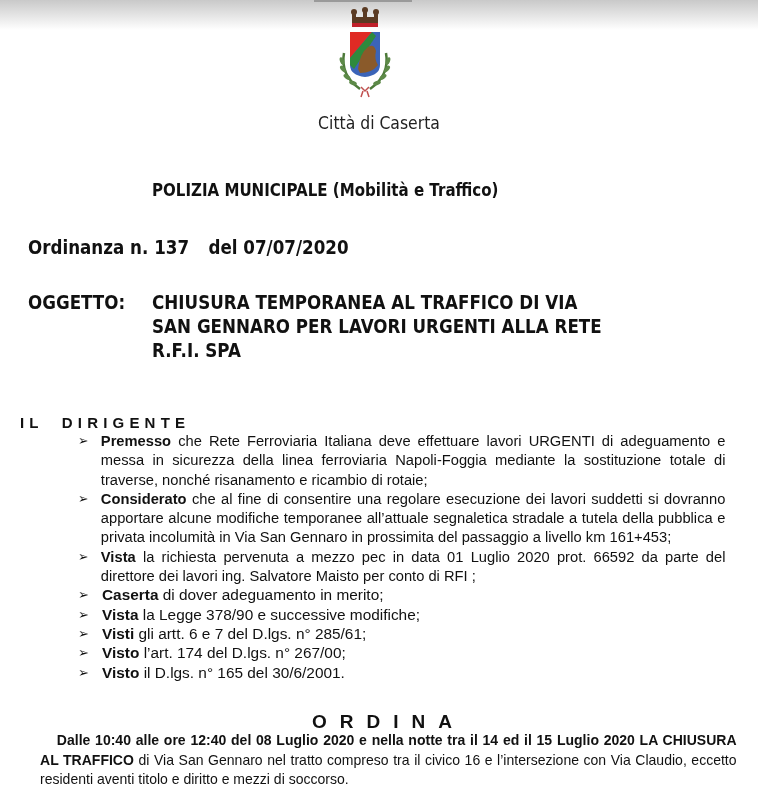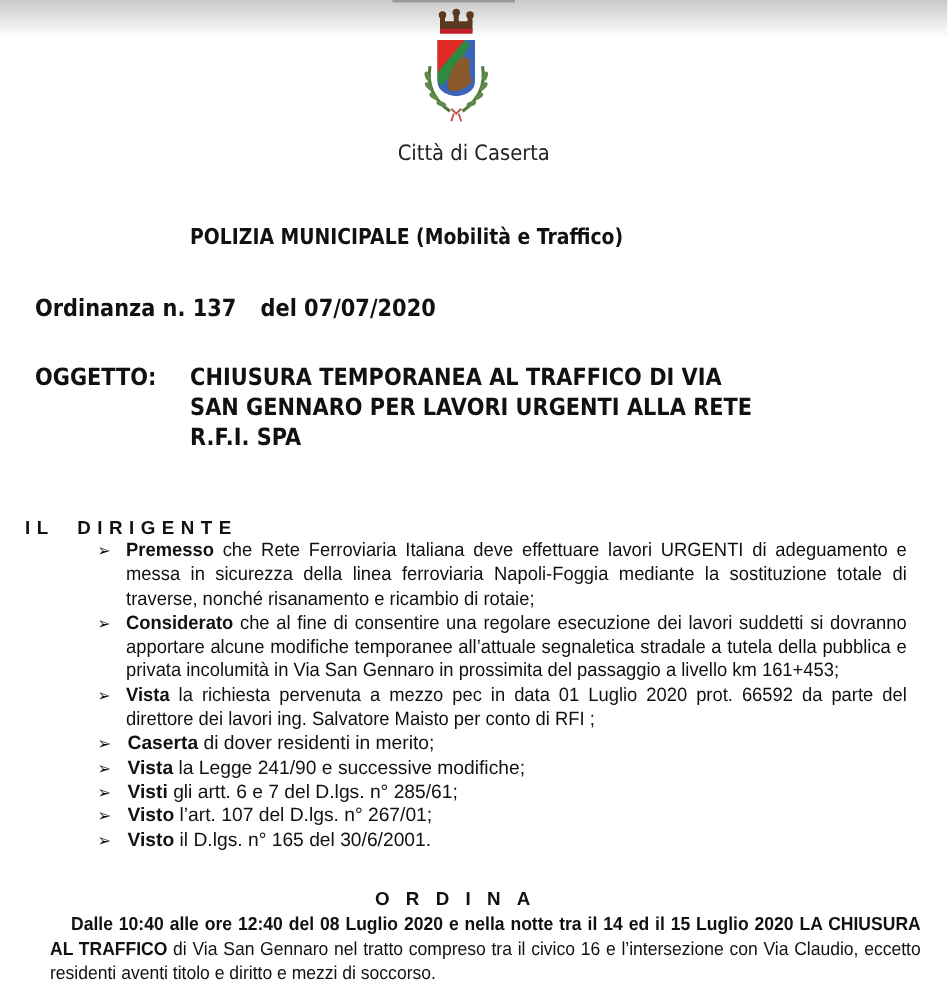--- a/index.html
+++ b/index.html
@@ -42,21 +42,21 @@
   .dirigente .sp { display: inline-block; width: 18px; }
   .list {
     position: absolute; left: 76px; top: 431px; width: 650px;
     font-size: 15.4px; line-height: 19.3px; font-family: "Liberation Sans", sans-serif;
   }
   .item { position: relative; padding-left: 26px; text-align: justify; transform: scaleX(0.955); transform-origin: left top; width: 654px; }
   .item.narrow { transform: none; width: 600px; }
   .bullet { position: absolute; left: 2px; top: 0; font-size: 13px; }
   .item b { font-weight: bold; }
   .ordina {
-    position: absolute; left: 300px; top: 711px; font-size: 15px; font-weight: bold;
+    position: absolute; left: 312px; top: 711px; font-size: 19px; font-weight: bold;
     letter-spacing: 13px; white-space: nowrap;
   }
   .order-text {
     position: absolute; left: 40px; top: 730px; width: 700px; font-size: 15px; line-height: 19.5px;
     text-align: justify; transform: scaleX(0.935); transform-origin: left top; width: 745px;
     text-indent: 18px;
   }
 </style>
 </head>
 <body>
@@ -126,33 +126,33 @@
   <div class="item">
     <span class="bullet">➢</span>
     <b>Considerato</b><span> che al fine di consentire una regolare esecuzione dei lavori suddetti si dovranno apportare alcune modifiche temporanee all’attuale segnaletica stradale a tutela della pubblica e privata incolumità in Via San Gennaro  in prossimita del passaggio a livello km 161+453;</span>
   </div>
   <div class="item">
     <span class="bullet">➢</span>
     <b>Vista</b><span> la richiesta pervenuta a mezzo pec  in data 01 Luglio  2020   prot. 66592 da parte del direttore dei lavori ing. Salvatore Maisto per conto di RFI ;</span>
   </div>
   <div class="item narrow">
     <span class="bullet">➢</span>
-    <b>Caserta</b><span> di dover residenti in merito;</span>
+    <b>Caserta</b><span> di dover adeguamento in merito;</span>
   </div>
   <div class="item narrow">
     <span class="bullet">➢</span>
-    <b>Vista</b><span> la Legge 241/90 e successive modifiche;</span>
+    <b>Vista</b><span> la Legge 378/90 e successive modifiche;</span>
   </div>
   <div class="item narrow">
     <span class="bullet">➢</span>
     <b>Visti</b><span> gli artt. 6 e  7 del D.lgs. n° 285/61;</span>
   </div>
   <div class="item narrow">
     <span class="bullet">➢</span>
-    <b>Visto</b><span> l’art. 107 del D.lgs. n° 267/01;</span>
+    <b>Visto</b><span> l’art. 174 del D.lgs. n° 267/00;</span>
   </div>
   <div class="item narrow">
     <span class="bullet">➢</span>
     <b>Visto</b><span> il D.lgs. n° 165 del 30/6/2001.</span>
   </div>
 </div>
 
 <div class="ordina">ORDINA</div>
 
 <div class="order-text"><b>Dalle 10:40 alle ore 12:40 del 08 Luglio 2020 e nella notte tra il 14 ed il 15 Luglio  2020 LA CHIUSURA AL TRAFFICO</b><span> di Via San Gennaro nel tratto compreso tra il civico 16 e l’intersezione con Via Claudio, eccetto residenti aventi titolo e diritto e mezzi di soccorso.</span></div>

